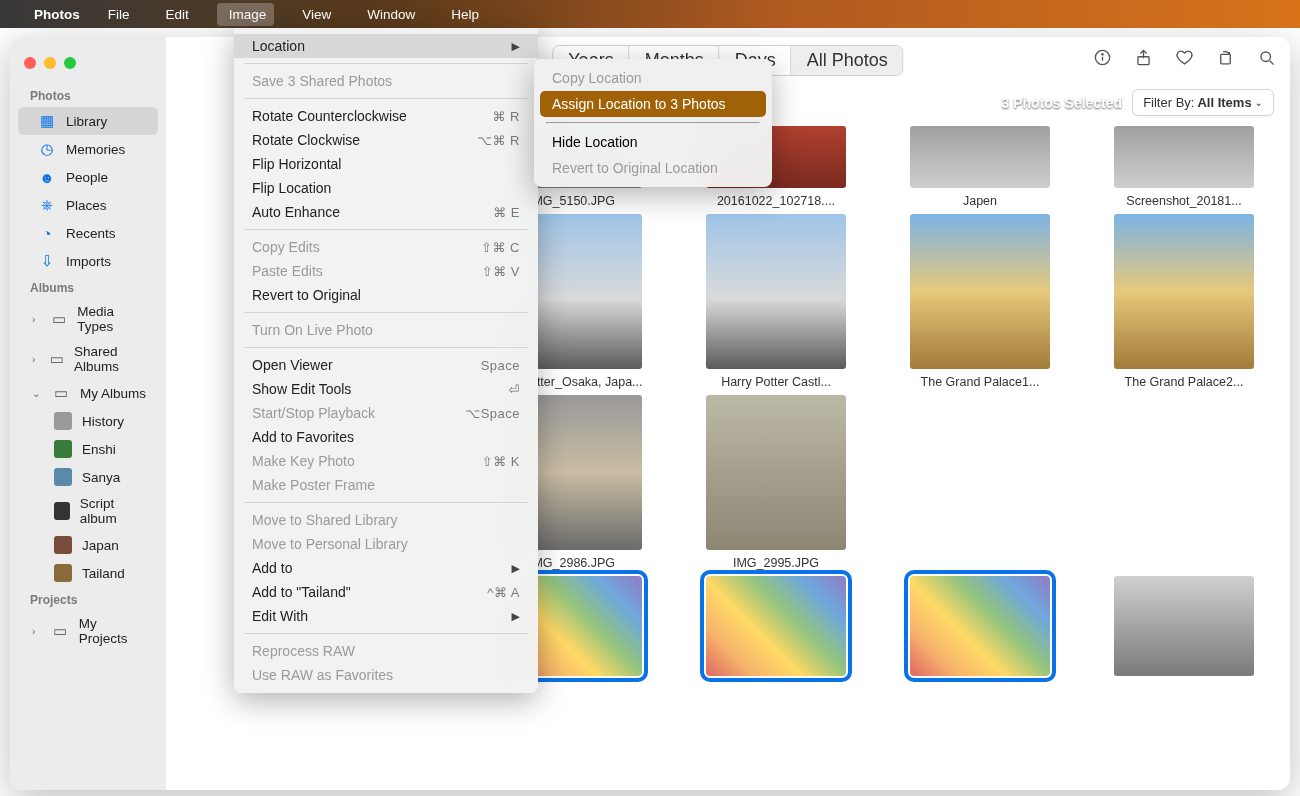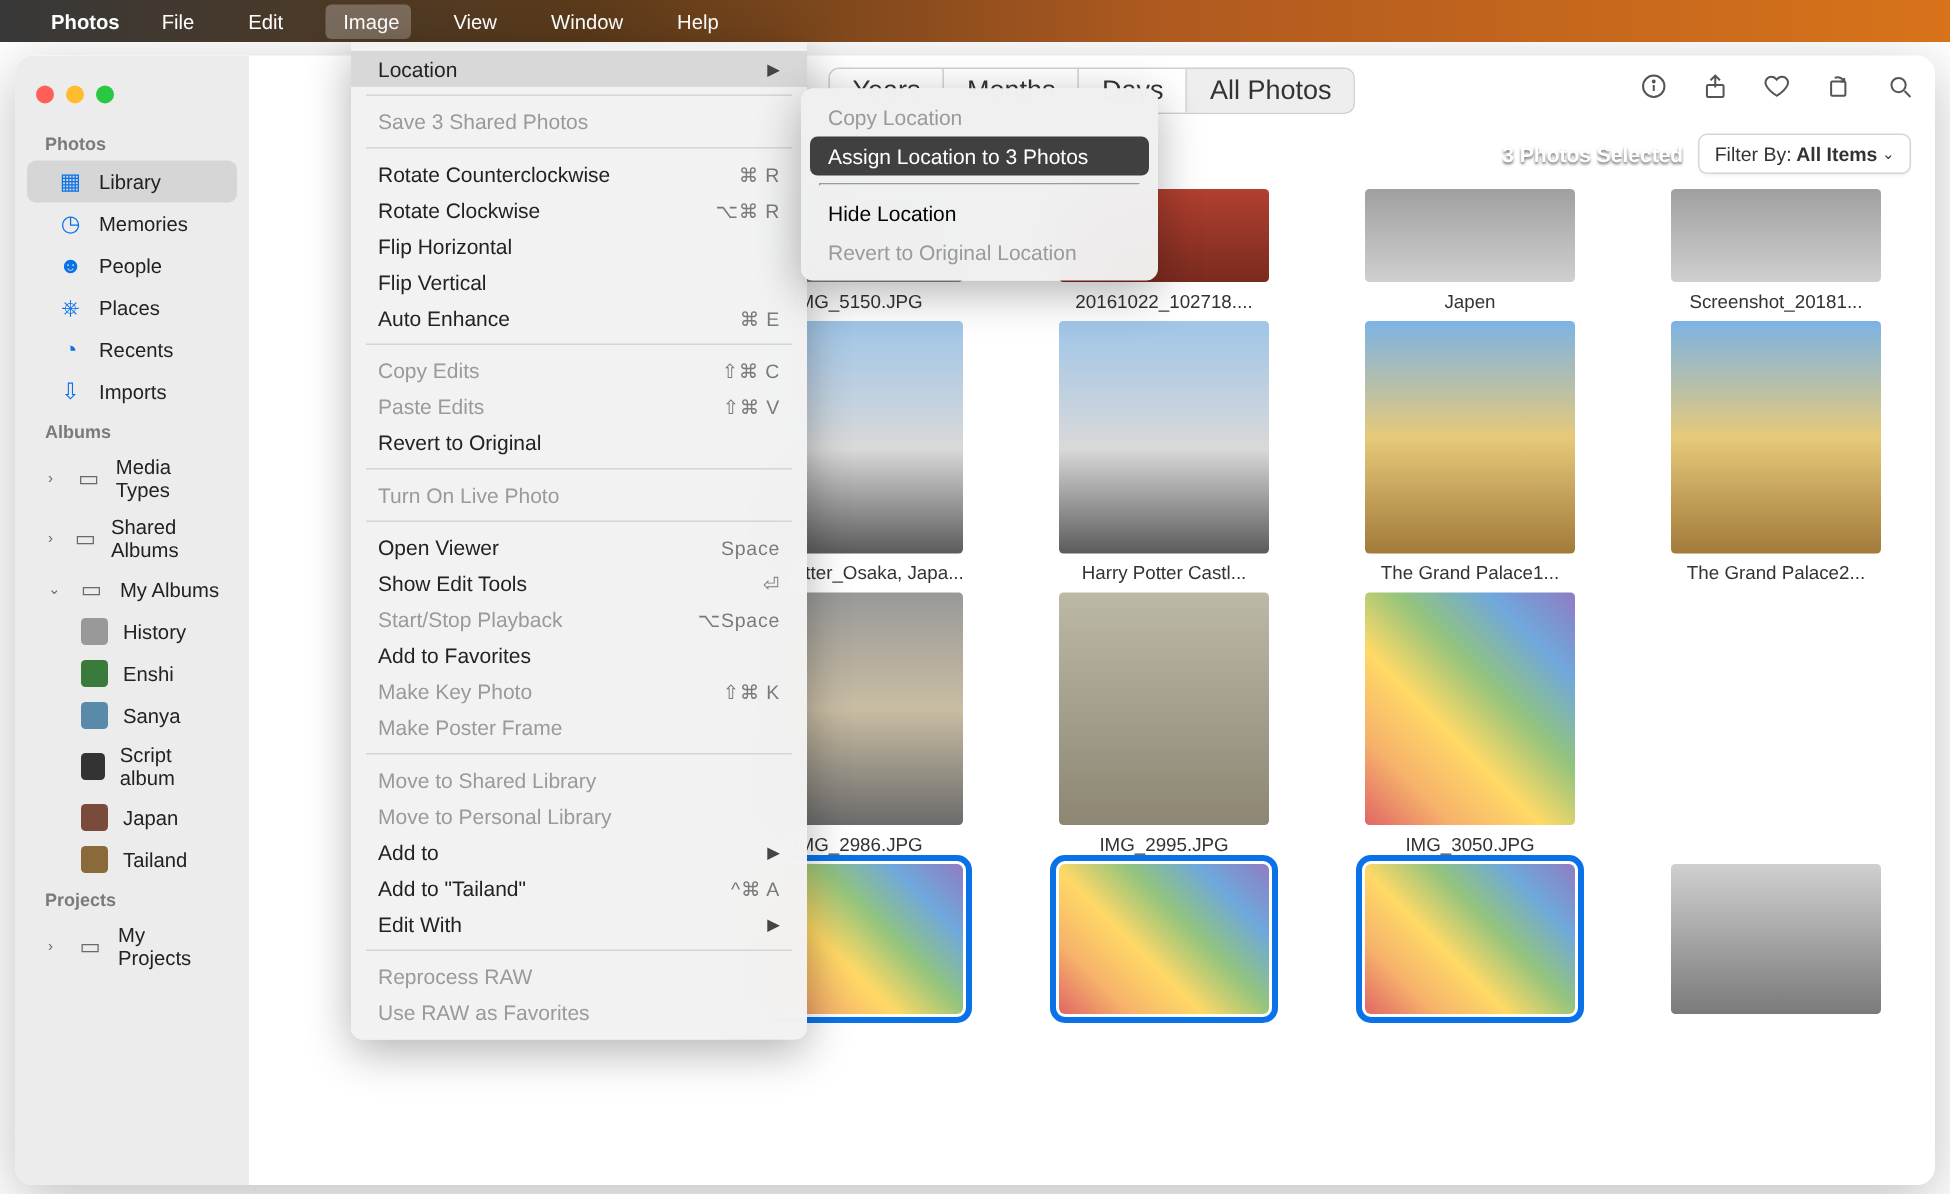--- a/index.html
+++ b/index.html
@@ -48,21 +48,21 @@
   .dropdown { position:absolute; top:28px; left:234px; width:304px; background:rgba(242,242,242,0.98); border-radius:0 0 8px 8px; box-shadow: 0 8px 30px rgba(0,0,0,0.3); padding:6px 0; z-index:200; font-size:14px; backdrop-filter:blur(20px); }
   .dropdown .ditem { display:flex; align-items:center; justify-content:space-between; padding:4px 18px; color:#222; cursor:default; }
   .dropdown .ditem.disabled { color:#9a9a9a; }
   .dropdown .ditem.hover { background:#d8d8d8; }
   .dropdown .ditem .sc { color:#7a7a7a; font-size:13px; letter-spacing:0.5px;}
   .dropdown .ditem .arr { color:#444; font-size:11px; }
   .dropdown hr { border:0; border-top:1px solid #d5d5d5; margin:5px 10px; }
 
   .submenu { position:absolute; top:59px; left:534px; width:238px; background:rgba(240,240,240,0.98); border-radius:8px; box-shadow:0 8px 30px rgba(0,0,0,0.3); padding:6px; z-index:210; font-size:14px; backdrop-filter:blur(20px);}
   .submenu .ditem { padding:5px 12px; border-radius:5px; }
-  .submenu .ditem.selected { background:#404040; color:#fff; }
+  .submenu .ditem.selected { background:#a16207; color:#fff; }
   .submenu .ditem.disabled { color:#9a9a9a; }
 
   
   .p-sky { background: linear-gradient(#6fa8dc 0%, #cfe2f3 60%, #888 100%); }
   .p-castle { background: linear-gradient(#9fc5e8 0%, #d9d9d9 55%, #5b5b5b 100%); }
   .p-temple { background: linear-gradient(#7cb3e4 0%, #e6c97a 50%, #a27a3a 100%); }
   .p-croc { background: linear-gradient(#bdb9a7, #8c8673); }
   .p-shop { background: linear-gradient(45deg,#e06666,#f6b26b,#ffd966,#93c47d,#6fa8dc,#8e7cc3); }
   .p-tiger { background: linear-gradient(#999,#c9bda3,#6b6b6b); }
   .p-street { background: linear-gradient(#a0a0a0,#cfcfcf); }
@@ -247,24 +247,20 @@
         </div>
       <div class="row" id="row3" style="padding-left: 300px;">
           <div class="cell">
             <div class="thumbimg p-tiger"></div>
             <div class="cap">IMG_2986.JPG</div>
           </div>
           <div class="cell">
             <div class="thumbimg p-croc"></div>
             <div class="cap">IMG_2995.JPG</div>
           </div>
-          <div class="cell">
-            <div class="thumbimg p-shop"></div>
-            <div class="cap">IMG_3050.JPG</div>
-          </div>
         </div>
       <div class="row" id="row4" style="padding-left: 300px;">
           <div class="cell">
             <div class="thumbimg p-shop sel" style="height: 100px;"></div>
             <div class="cap"></div>
           </div>
           <div class="cell">
             <div class="thumbimg p-shop sel" style="height: 100px;"></div>
             <div class="cap"></div>
           </div>
@@ -296,21 +292,21 @@
       <span class="sc">⌘ R</span>
     </div>
   <div class="ditem">
       <span>Rotate Clockwise</span>
       <span class="sc">⌥⌘ R</span>
     </div>
   <div class="ditem">
       <span>Flip Horizontal</span>
     </div>
   <div class="ditem">
-      <span>Flip Vertical</span>
+      <span>Flip Location</span>
     </div>
   <div class="ditem">
       <span>Auto Enhance</span>
       <span class="sc">⌘ E</span>
     </div>
   <hr>
   <div class="ditem disabled">
       <span>Copy Edits</span>
       <span class="sc">⇧⌘ C</span>
     </div>

